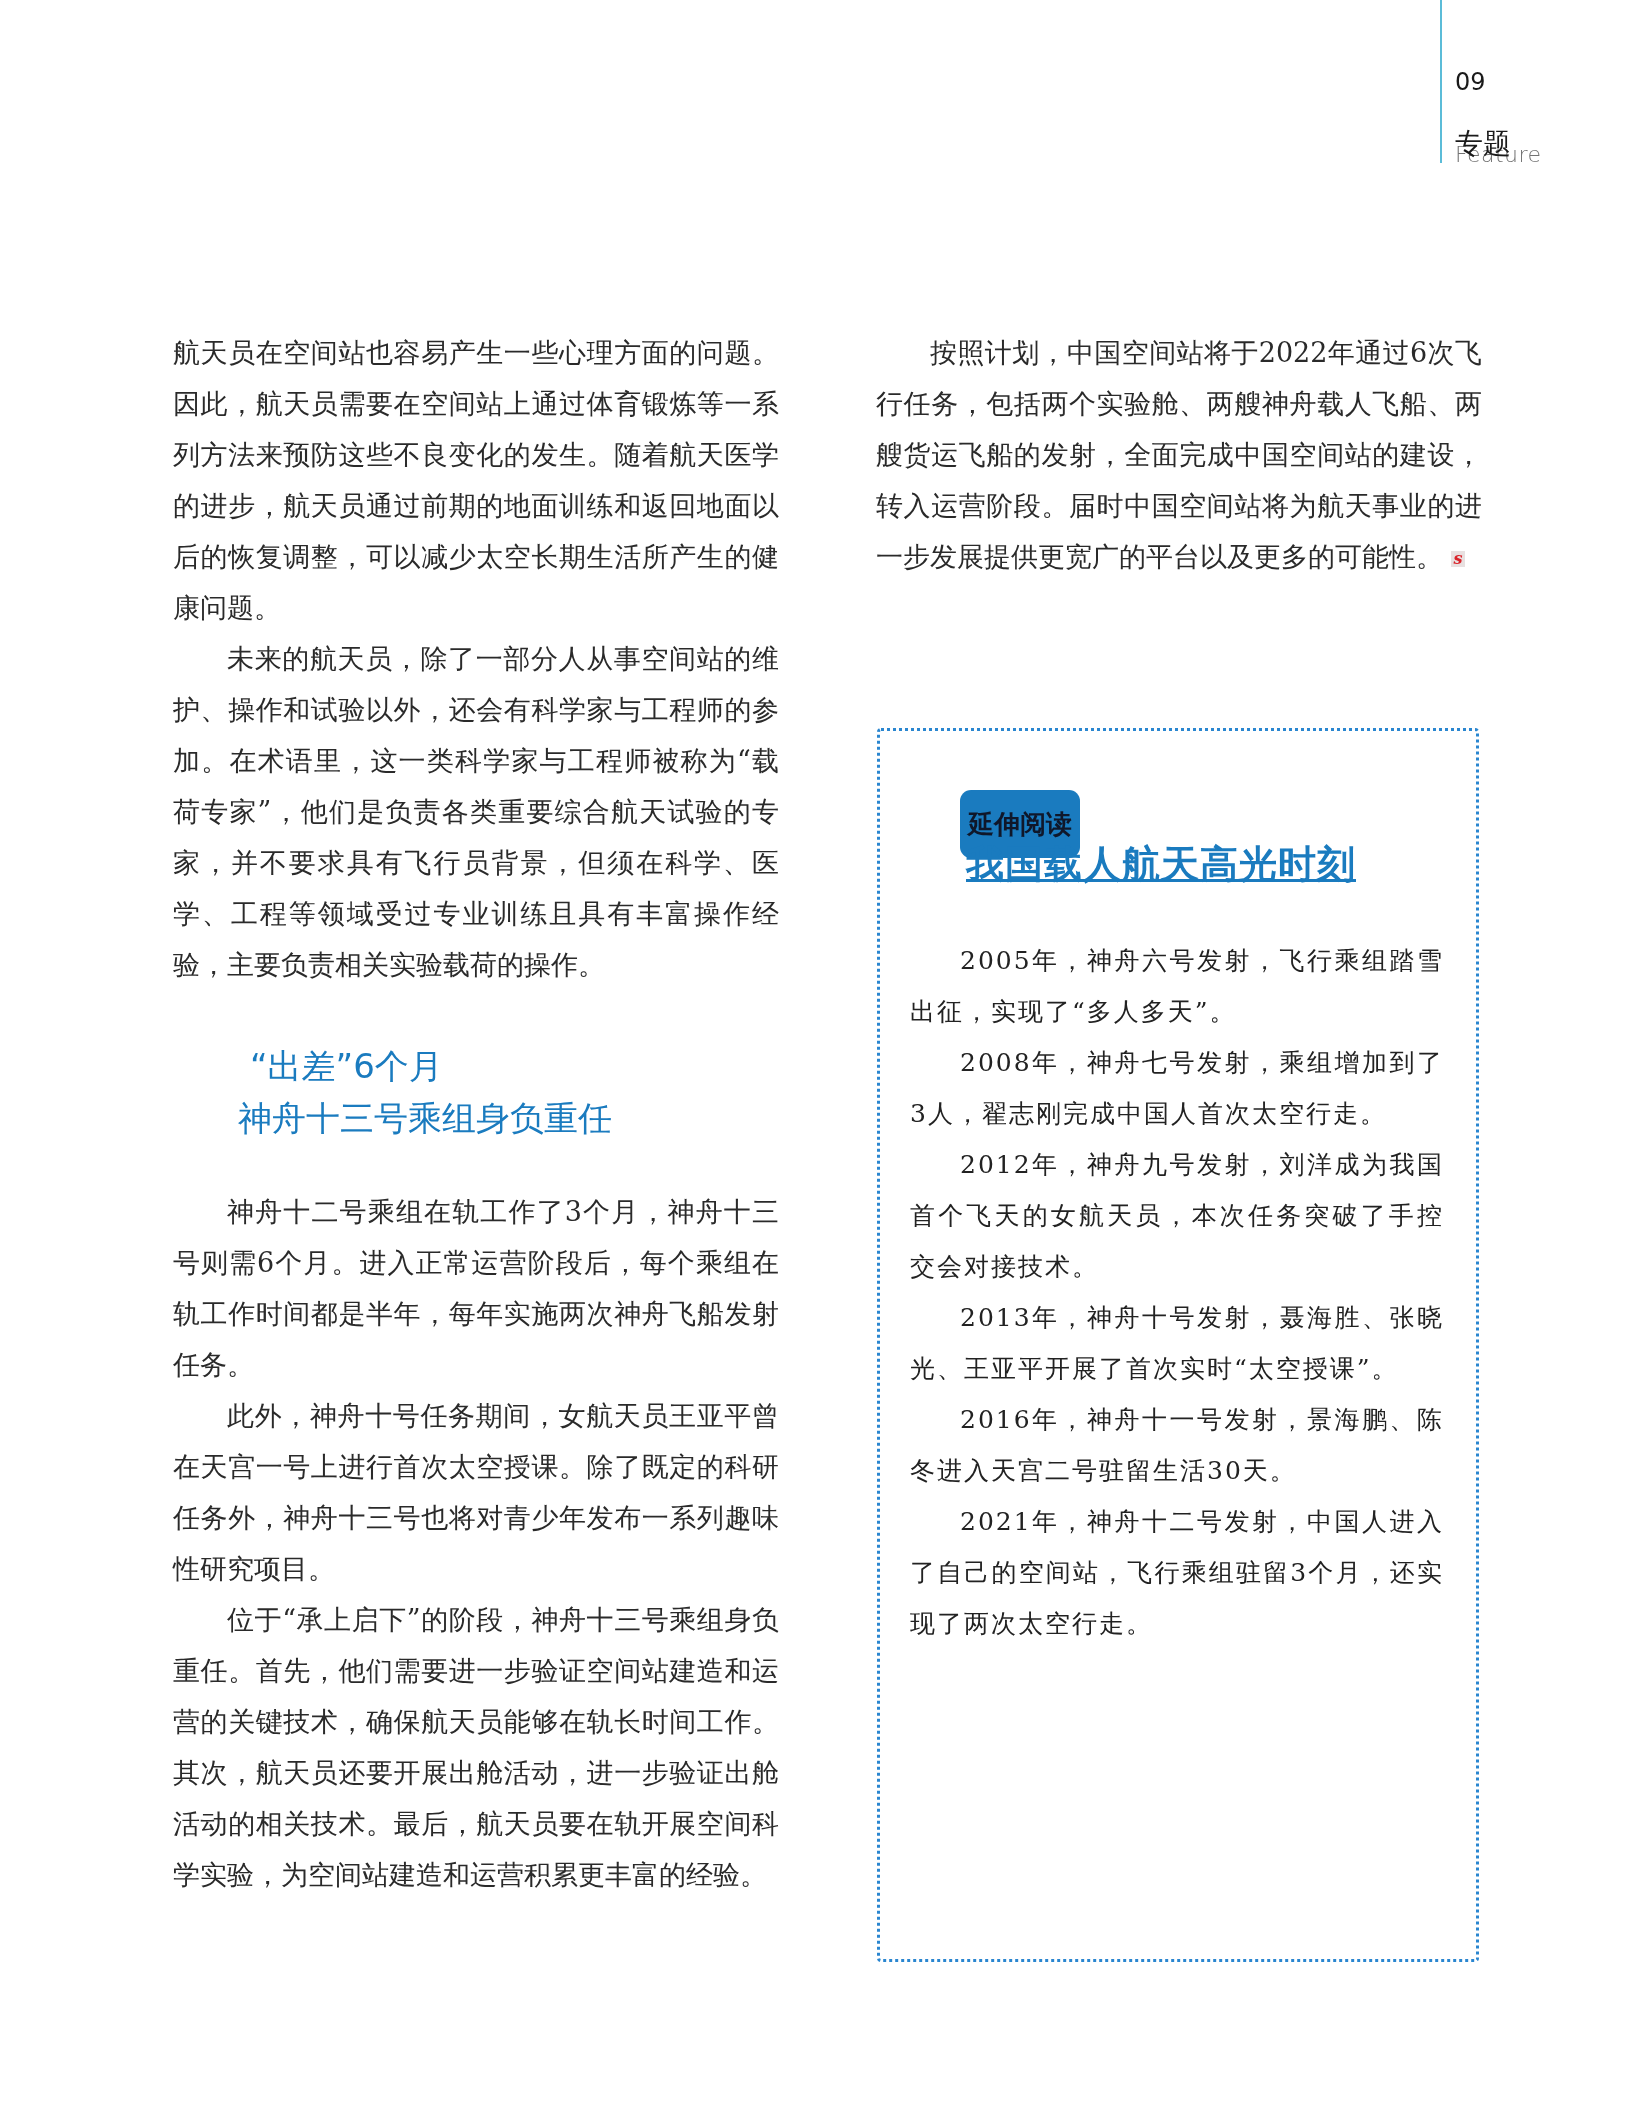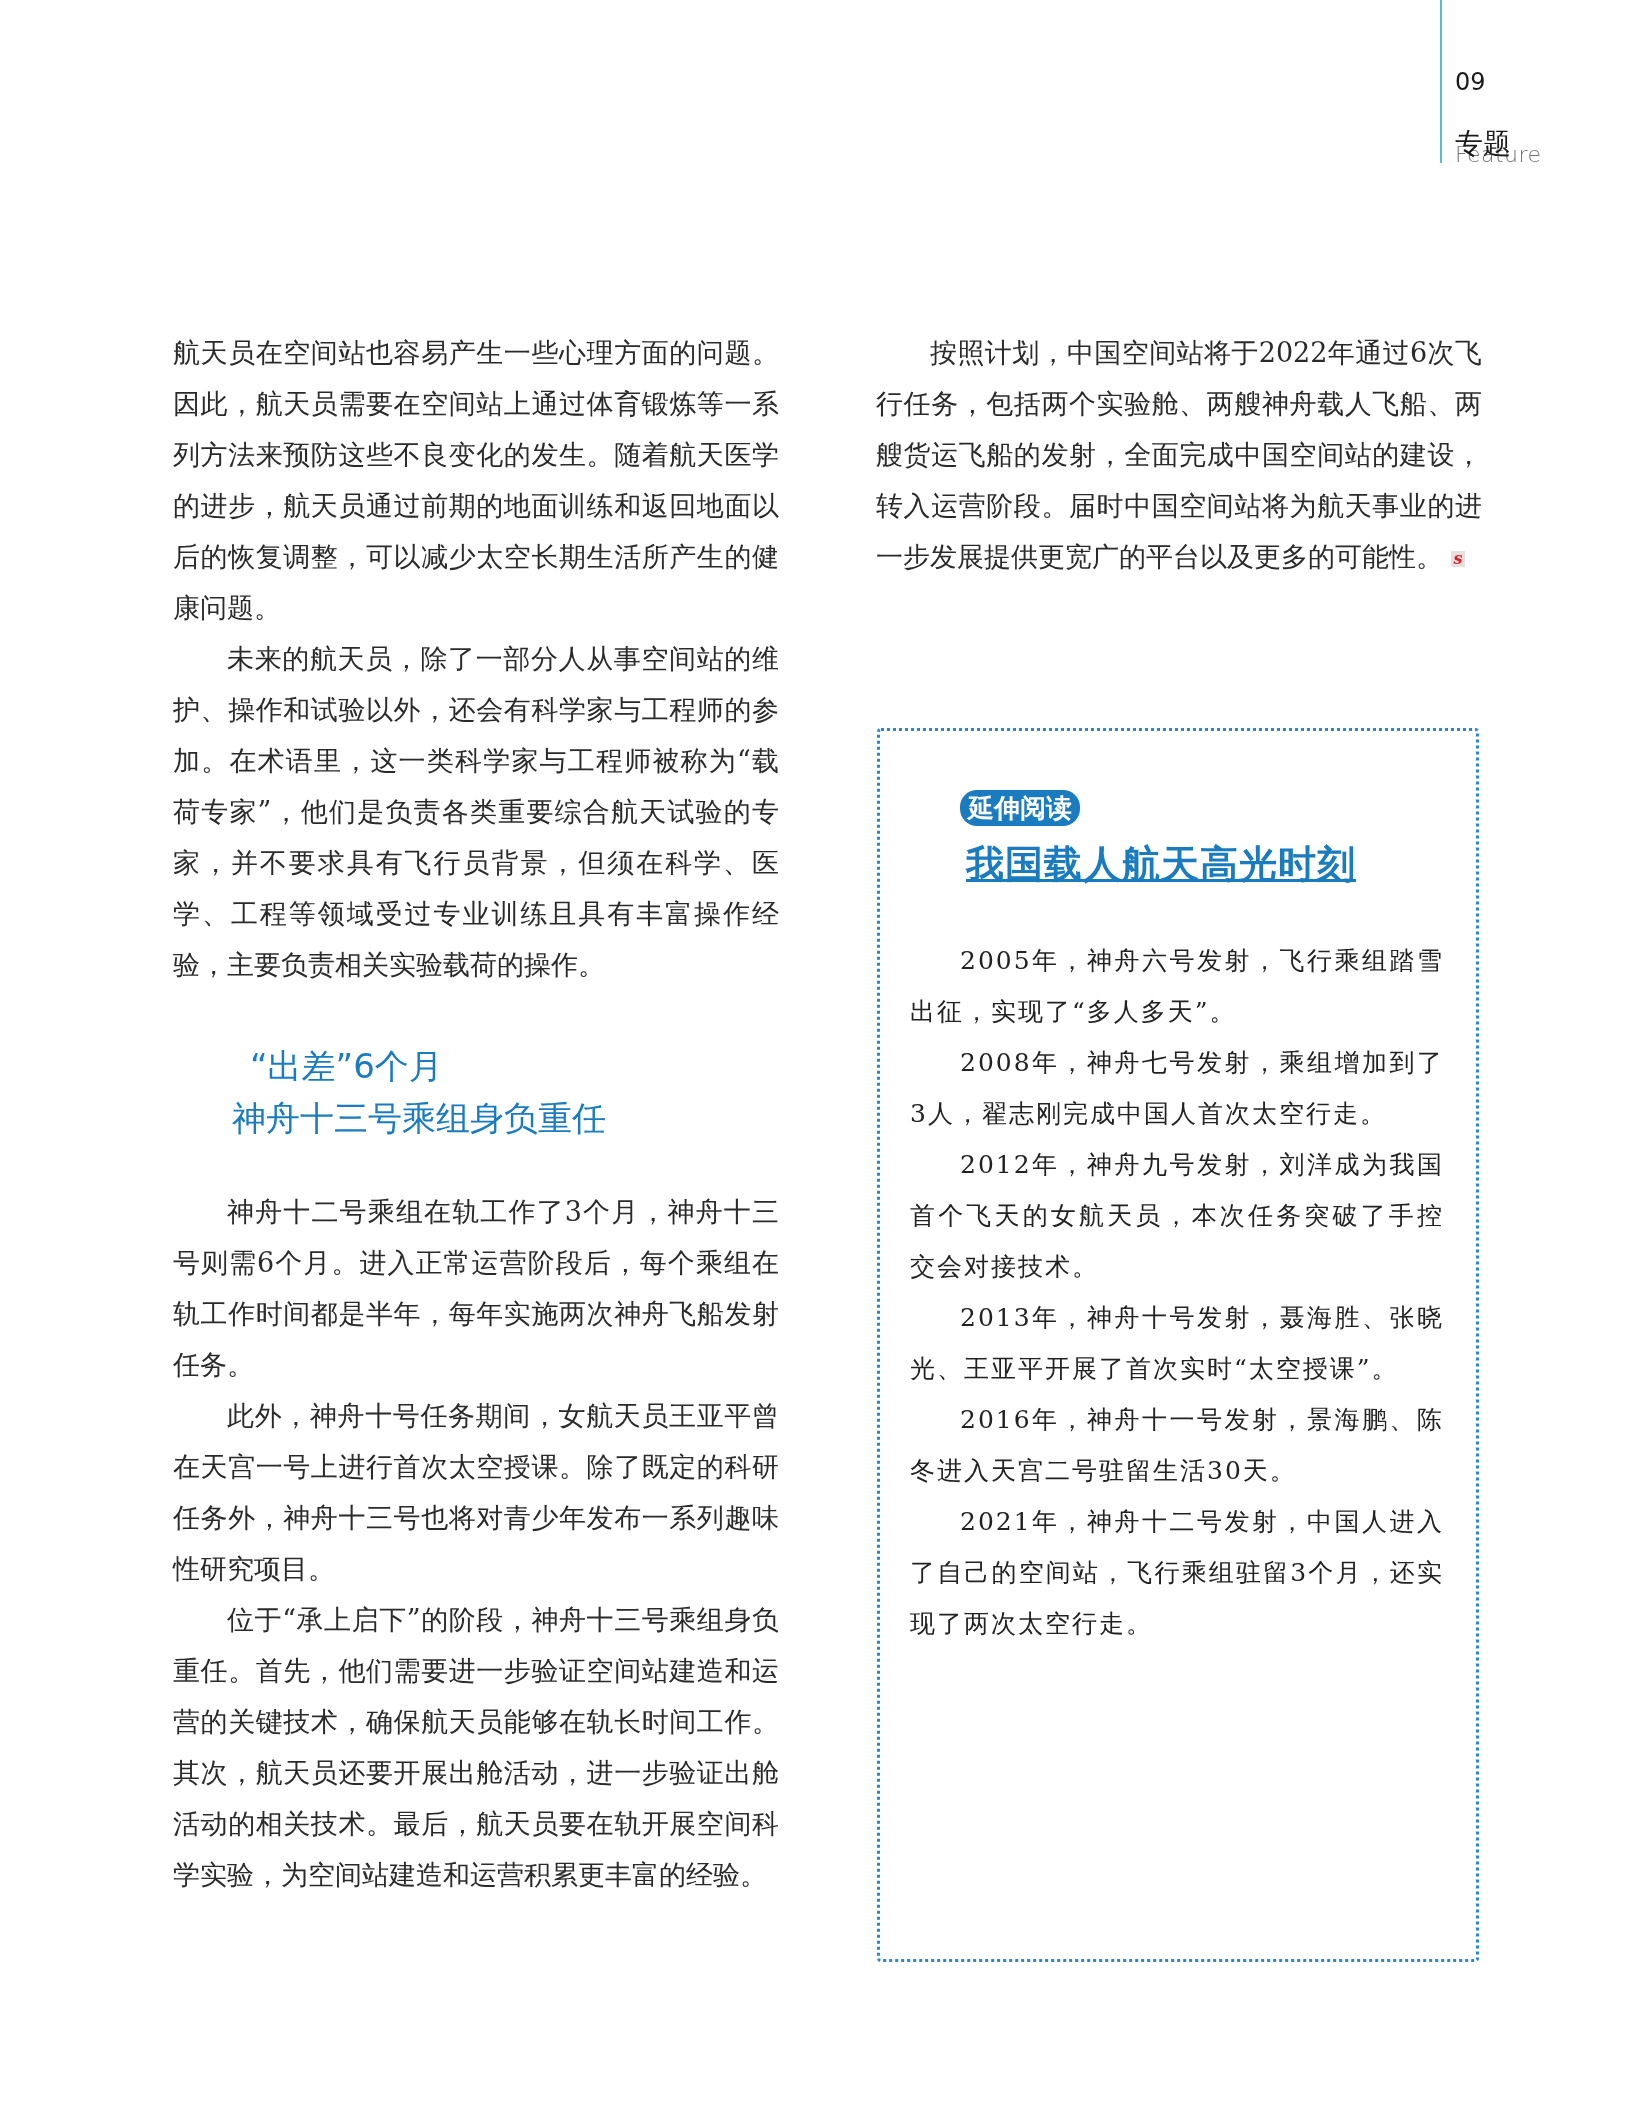--- a/index.html
+++ b/index.html
@@ -19,34 +19,34 @@
   .col { position: absolute; font-size: 27px; line-height: 51px; text-align: justify; text-justify: inter-character; }
   .col-left { left: 173px; top: 327px; width: 606px; }
   .col-right { left: 876px; top: 327px; width: 606px; }
   .col p { margin: 0; }
   .indent { text-indent: 2em; }
 
   .section-heading { position: absolute; left: 232px; top: 1040px; width: 560px;
                      font-family: "DejaVu Sans", "Liberation Sans", sans-serif; font-weight: normal;
                      color: #1a7bbf; font-size: 34px; line-height: 52px; }
   .section-heading .l1 { display: block; padding-left: 18px; }
-  .section-heading .l2 { display: block; }
+  .section-heading .l2 { display: block; margin-left: 6px; }
 
   .col-left-2 { left: 173px; top: 1186px; width: 606px; }
 
   .end-mark { display: inline-block; width: 14px; height: 16px; background: #e8e0e0; color: #d9232a;
               font-family: "DejaVu Serif", serif; font-weight: bold; font-style: italic; font-size: 16px;
               line-height: 16px; text-align: center; vertical-align: middle; margin-left: 8px; text-indent: 0; }
 
   
   .sidebar-box { position: absolute; left: 877px; top: 728px; width: 602px; height: 1234px;
                  border: 3px dotted #2a86d0; border-radius: 4px; box-sizing: border-box; }
-  .tag { position: absolute; left: 960px; top: 790px; background: #1a7bbf; color: #ffffff;
+  .tag { position: absolute; left: 960px; top: 790px; background: #1a7bbf; color: #0f172a;
          font-family: "DejaVu Sans", "Liberation Sans", sans-serif; font-weight: bold; font-size: 26px;
-         line-height: 36px; padding: 0 8px; border-radius: 17px; }
+         line-height: 36px; padding: 16px 8px; border-radius: 11px; }
   .sidebar-title { position: absolute; left: 966px; top: 838px; color: #1a7bbf;
                    font-family: "DejaVu Sans", "Liberation Sans", sans-serif; font-weight: bold;
                    font-size: 38px; line-height: 52px; letter-spacing: 1px; text-decoration: underline; }
   .sidebar-list { position: absolute; left: 910px; top: 935px; width: 534px;
                   font-family: "DejaVu Serif", "Liberation Serif", serif;
                   font-size: 25px; line-height: 51px; letter-spacing: 2px; color: #222; text-align: justify; }
   .sidebar-list p { margin: 0; text-indent: 2em; }
 </style>
 </head>
 <body>

